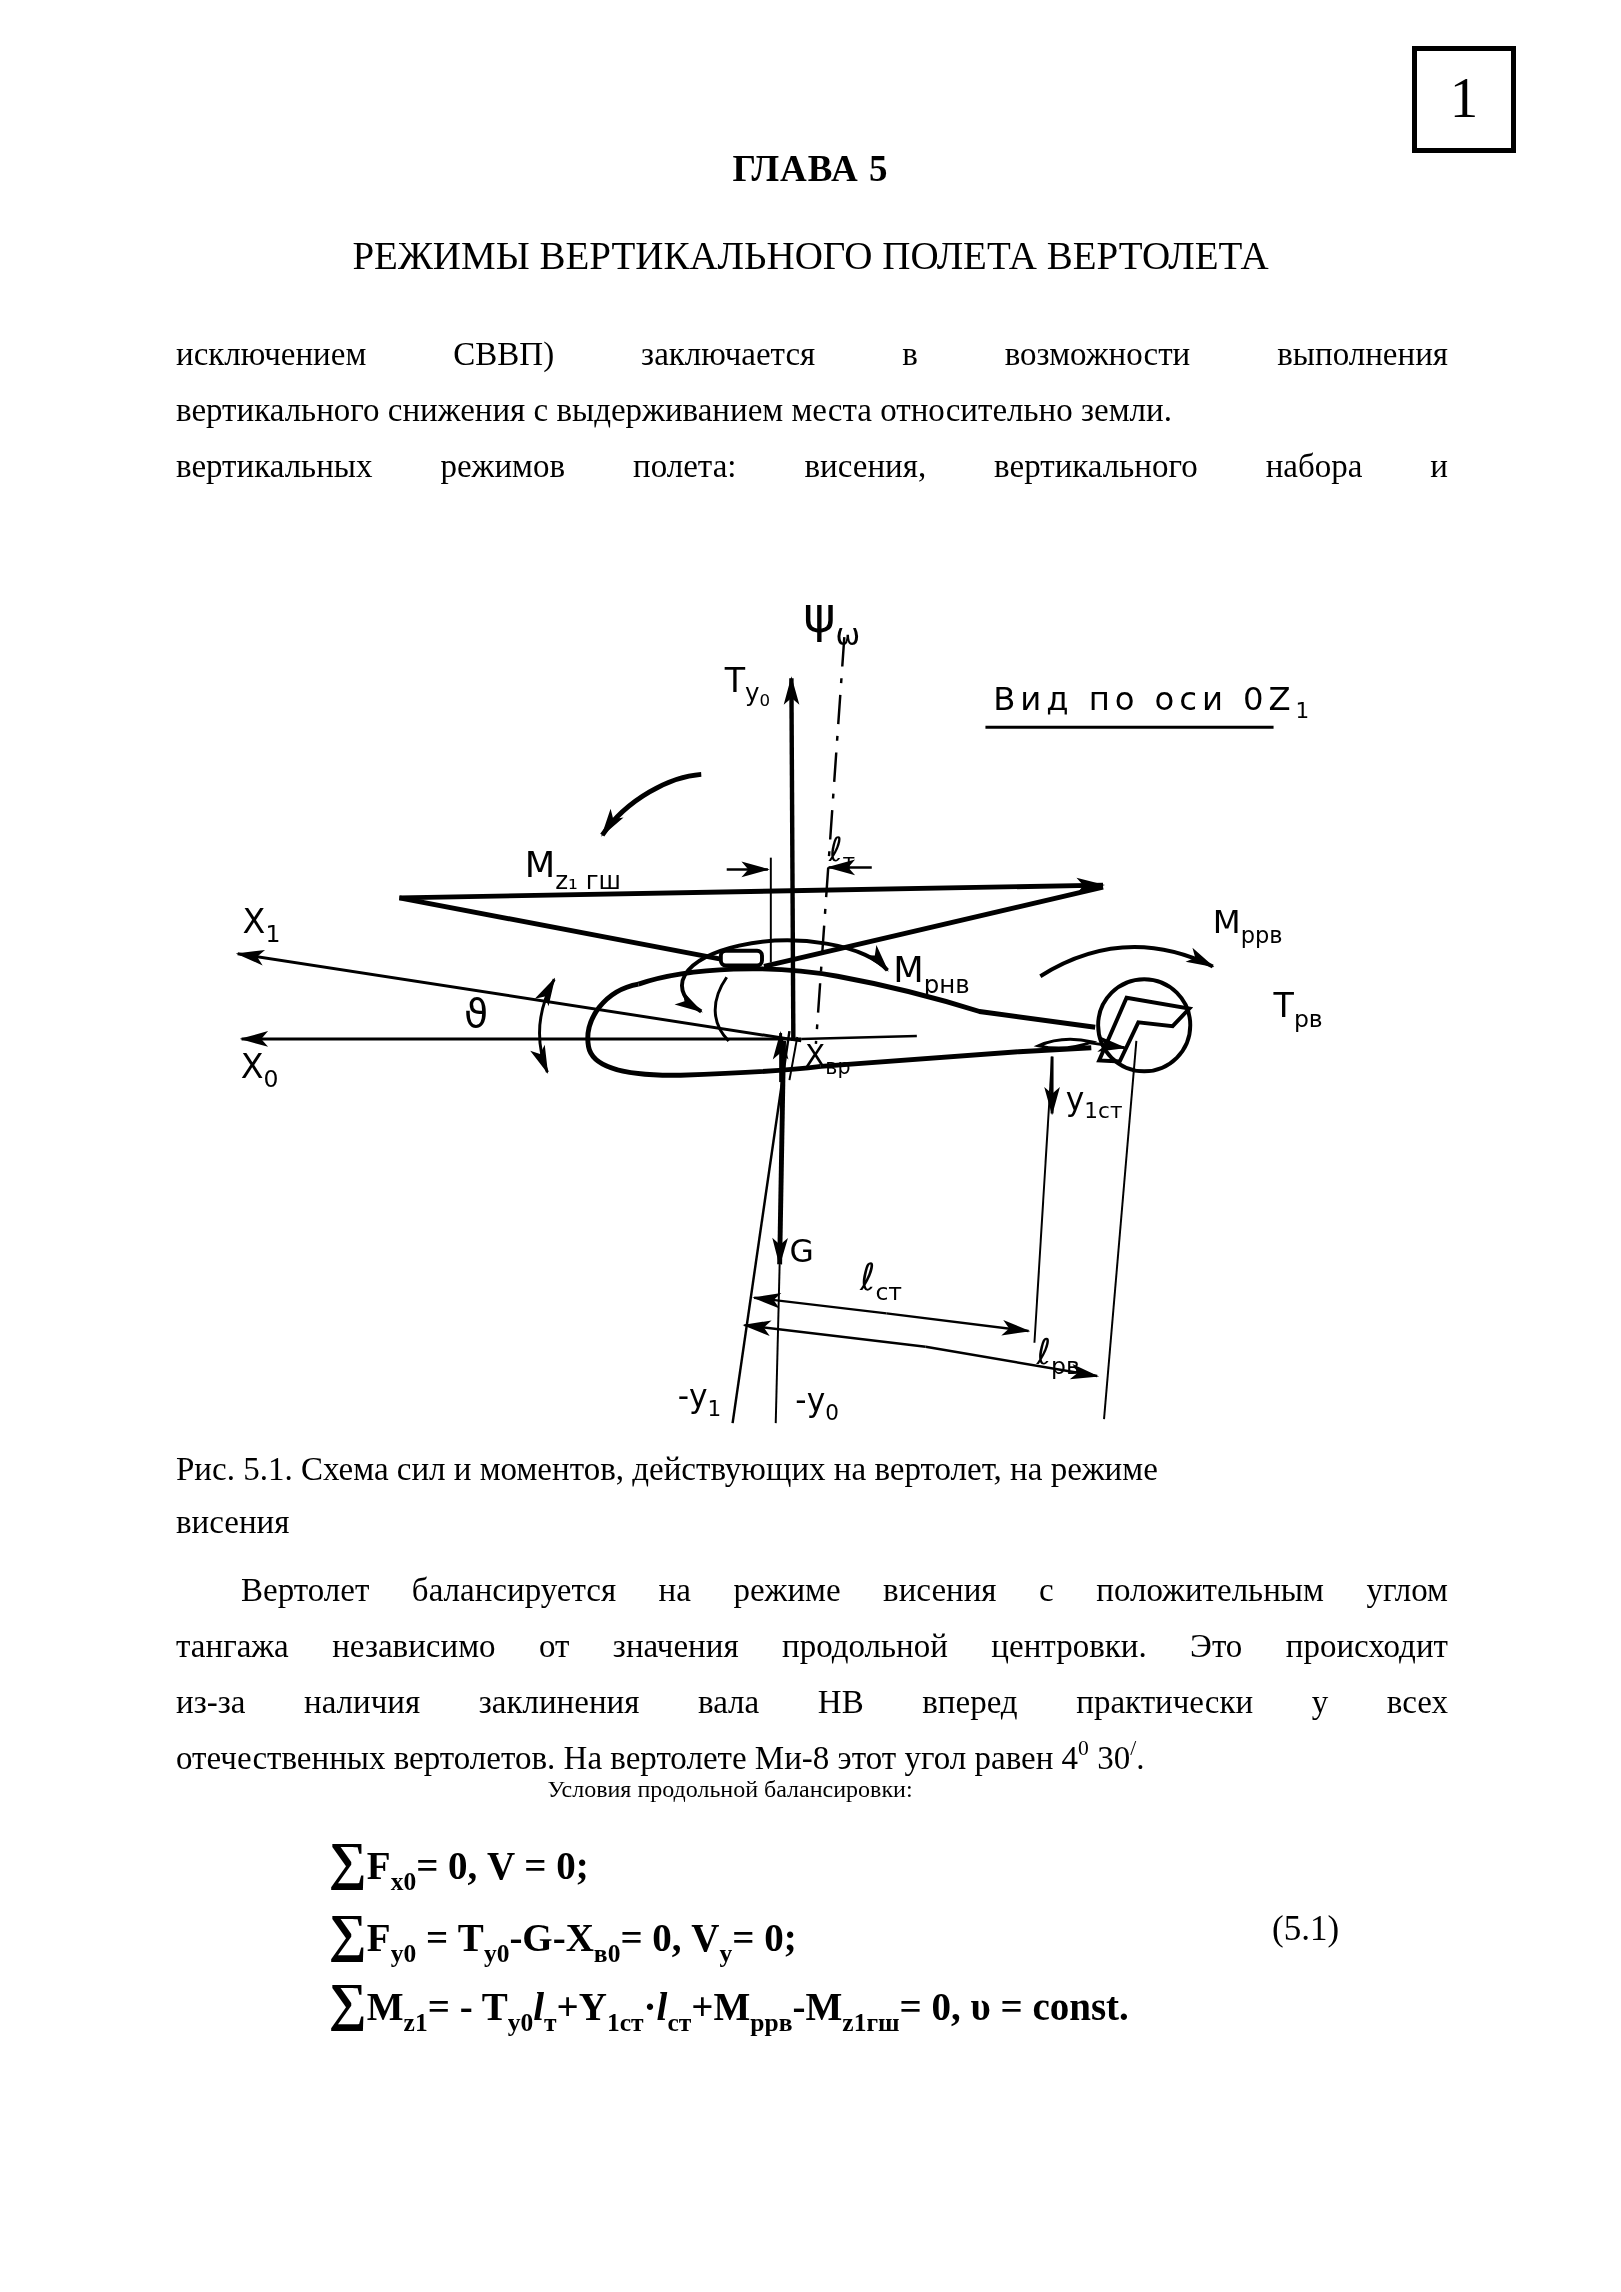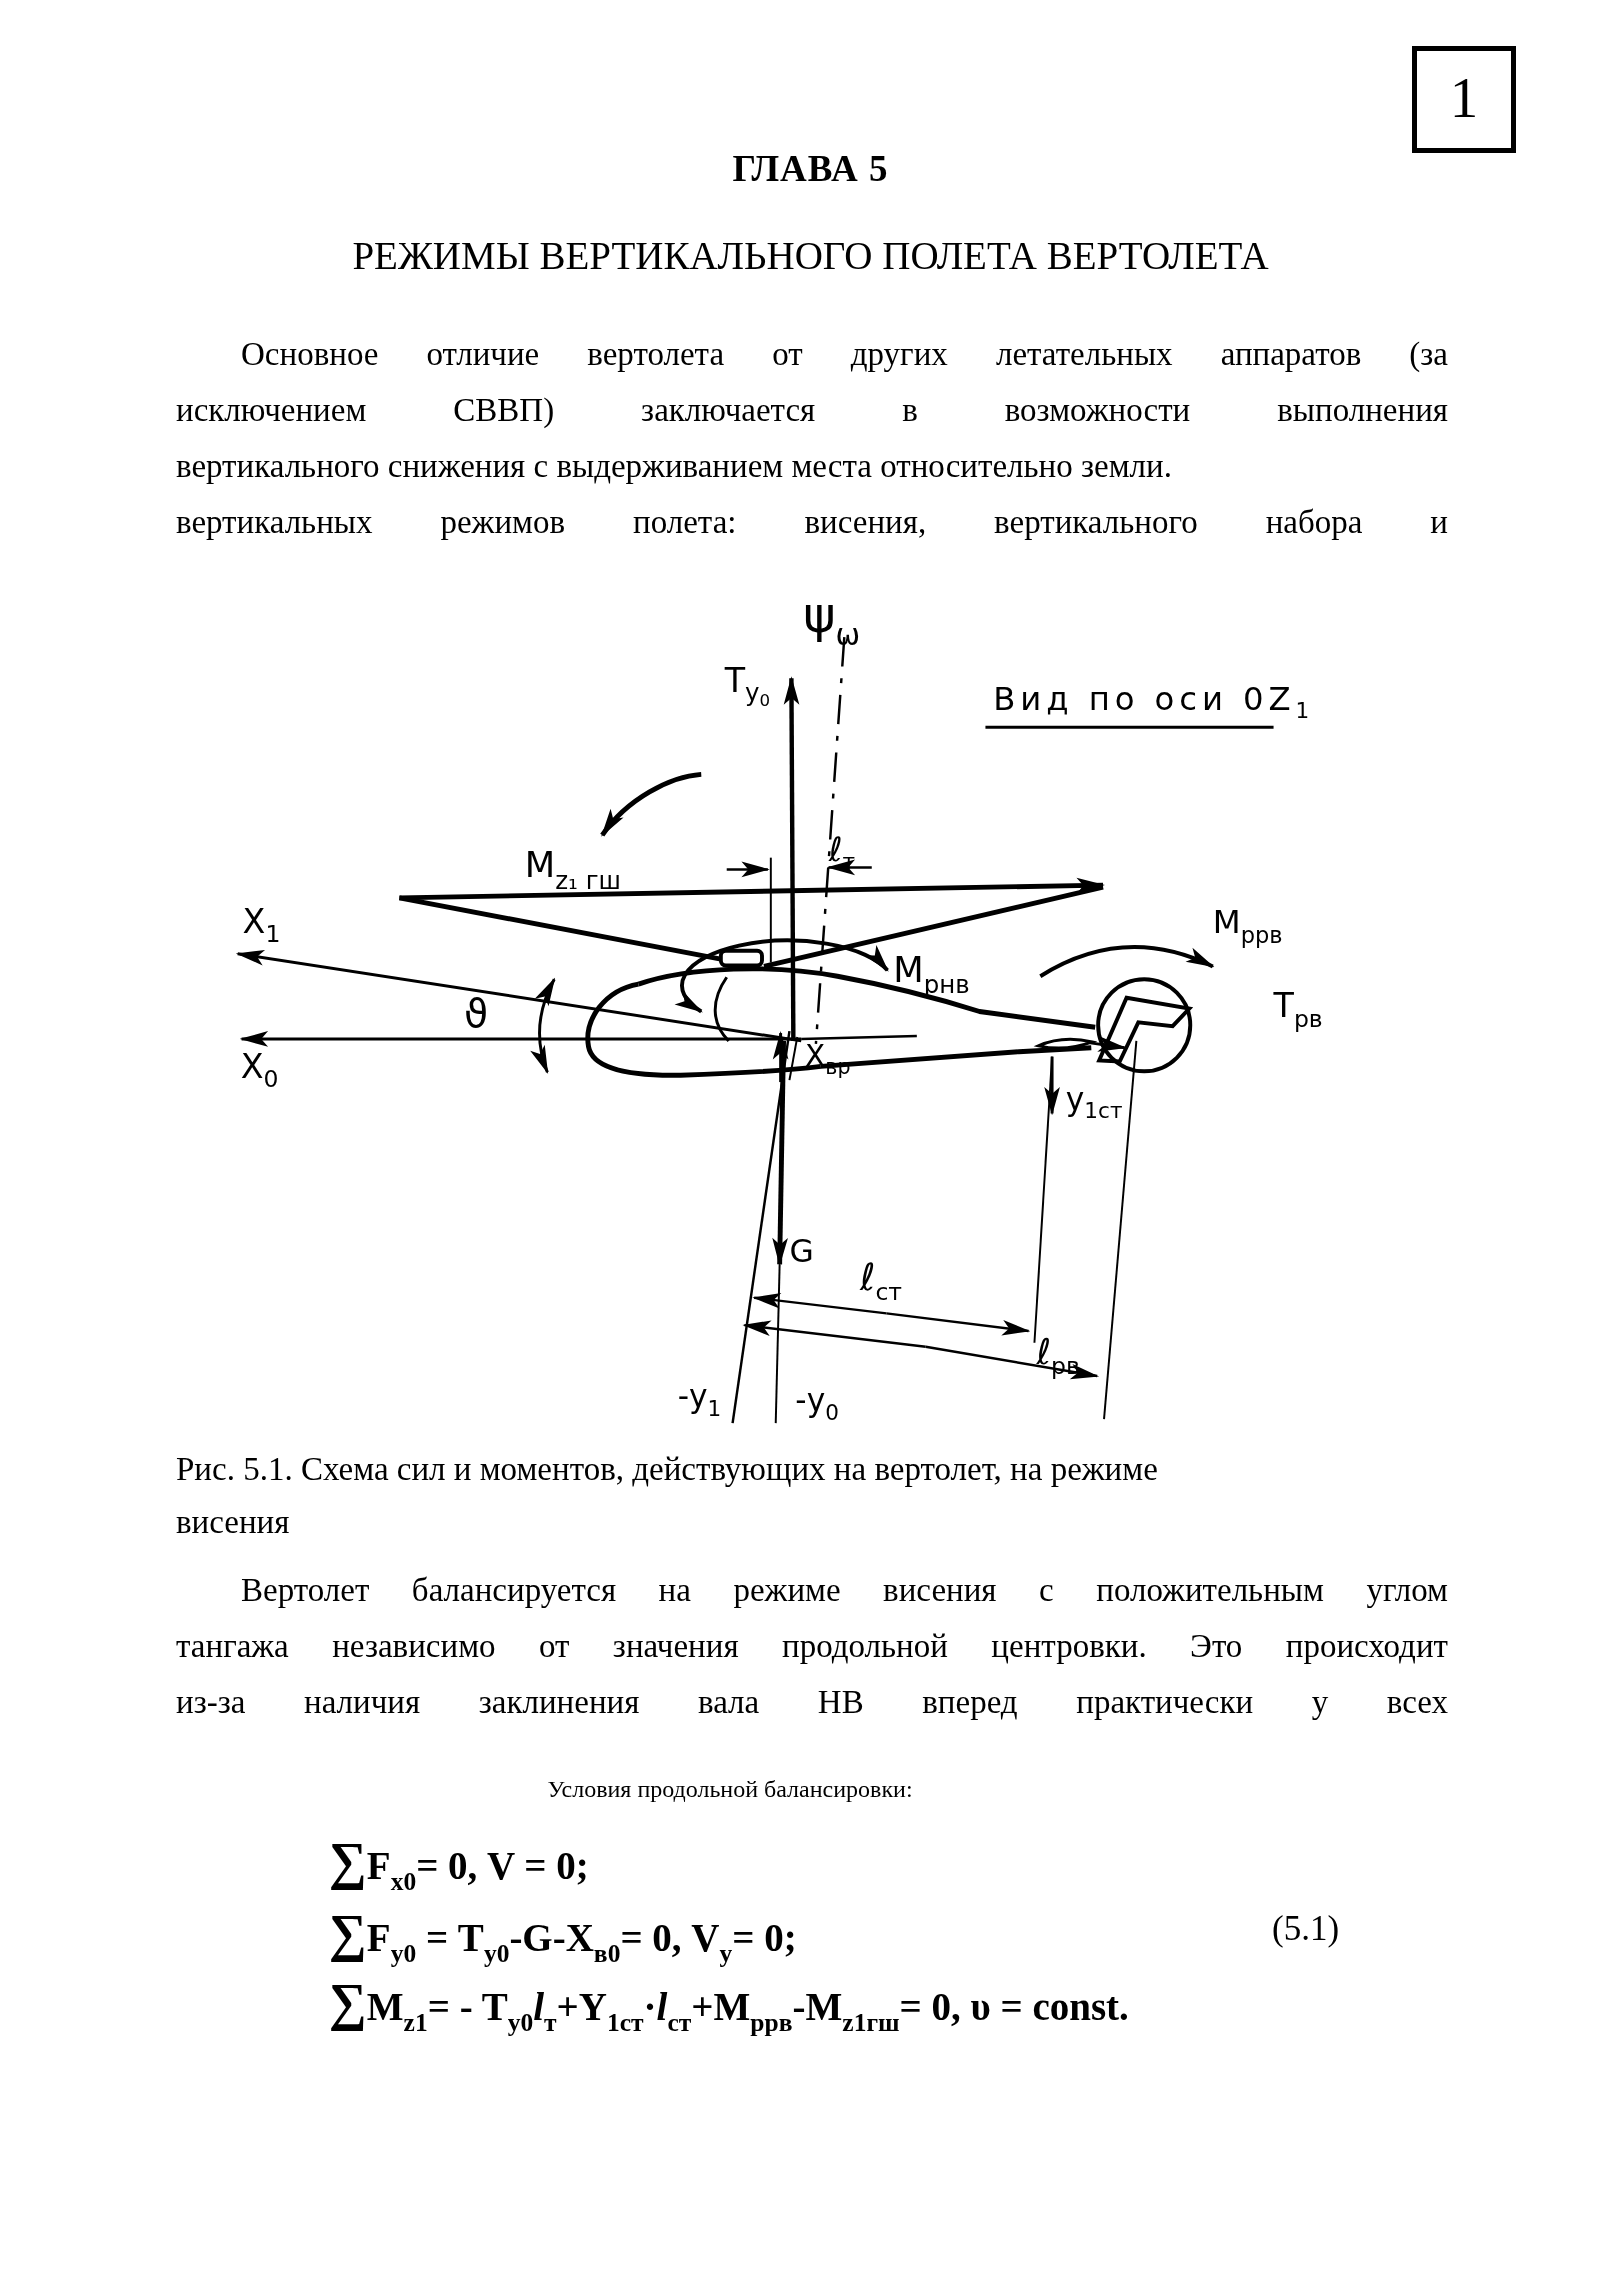--- a/index.html
+++ b/index.html
@@ -39,21 +39,20 @@
 <div class="page">
 
   <div class="abs pnum">
     <span>1</span>
   </div>
 
   <div class="abs h1">ГЛАВА 5</div>
   <div class="abs h2">РЕЖИМЫ ВЕРТИКАЛЬНОГО ПОЛЕТА ВЕРТОЛЕТА</div>
 
   <div class="abs para" style="top:326px;">
-    <div class="pline jl indent">Основное отличие вертолета от других летательных аппаратов (за</div>
     <div class="pline jl">исключением СВВП) заключается в возможности выполнения</div>
     <div class="pline">вертикального снижения с выдерживанием места относительно земли.</div>
     <div class="pline jl">вертикальных режимов полета: висения, вертикального набора и</div>
   </div>
 
   <svg class="figsvg" width="1176" height="894" viewBox="228 552 1200 912">
     <defs>
       <marker id="ah" markerUnits="userSpaceOnUse" markerWidth="30" markerHeight="20" viewBox="0 0 30 20" refX="28" refY="10" orient="auto-start-reverse">
         <path d="M1,2 L30,10 L1,18 L8,10 Z" fill="#000"></path>
       </marker>
@@ -171,20 +170,21 @@
 
   <div class="abs cap" style="top:1443px;">
     <div>Рис. 5.1. Схема сил и моментов, действующих на вертолет, на режиме</div>
     <div>висения</div>
   </div>
 
   <div class="abs para" style="top:1562px;">
     <div class="pline jl indent">Вертолет балансируется на режиме висения с положительным углом</div>
     <div class="pline jl">тангажа независимо от значения продольной центровки. Это происходит</div>
     <div class="pline jl">из-за наличия заклинения вала НВ вперед практически у всех</div>
+    <div class="pline"><span>отечественных вертолетов. На вертолете Ми-8 этот угол равен 4</span><sup>0</sup><span> 30</span><sup>/</sup><span>.</span></div>
   </div>
 
   <div class="abs bhead">Условия продольной балансировки:</div>
 
   <div class="abs eqrow" style="top:1831px;"><span class="sig ">∑</span><span class="">F</span><span class="sub ">х0</span><span class="">= 0, V = 0;</span></div>
   <div class="abs eqrow" style="top:1903px;"><span class="sig ">∑</span><span class="">F</span><span class="sub ">у0</span><span class=""> = T</span><span class="sub ">у0</span><span class="">-G-X</span><span class="sub ">в0</span><span class="">= 0, V</span><span class="sub ">y</span><span class="">= 0;</span></div>
   <div class="abs eqrow" style="top:1972px;"><span class="sig ">∑</span><span class="">M</span><span class="sub ">z1</span><span class="">= - T</span><span class="sub ">у0</span><span class="lit">l</span><span class="sub ">т</span><span class="">+Y</span><span class="sub ">1ст</span><span class="">·</span><span class="lit">l</span><span class="sub ">ст</span><span class="">+M</span><span class="sub ">ррв</span><span class="">-M</span><span class="sub ">z1гш</span><span class="">= 0, υ = const.</span></div>
 
   <div class="abs eqnum">(5.1)</div>
 

